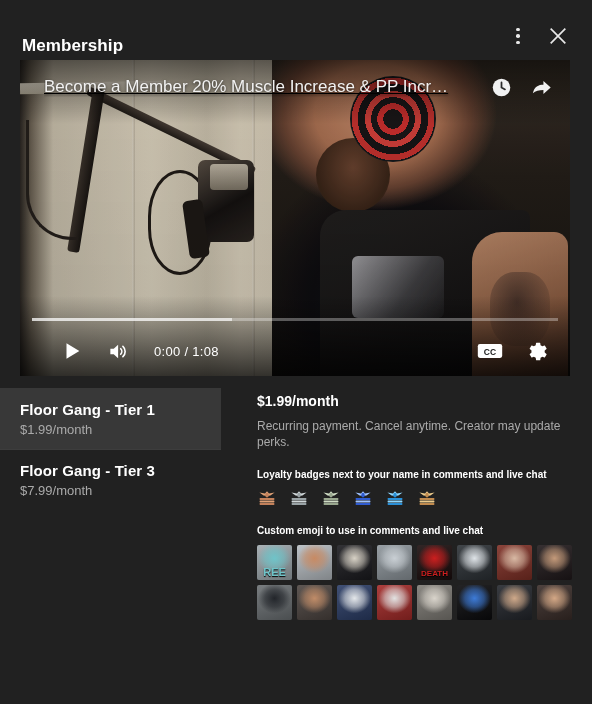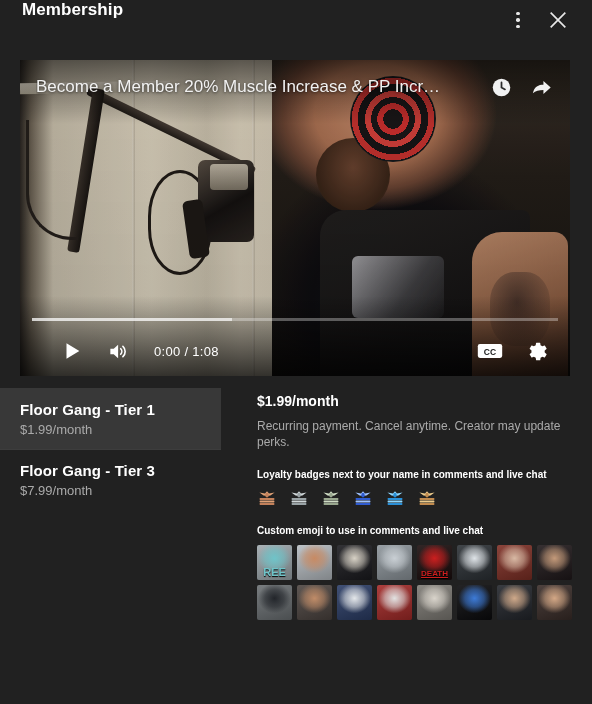--- a/index.html
+++ b/index.html
@@ -6,22 +6,22 @@
   html,body{
     width:592px; height:704px;
     background:#212121;
     font-family:"Liberation Sans", sans-serif;
     overflow:hidden;
   }
   .dialog{ position:relative; width:592px; height:704px; background:#212121; }
 
   
   .header{
-    height:56px; display:flex; align-items:flex-start;
-    padding:0 14px 0 22px;
+    height:56px; display:flex; align-items:flex-end;
+    padding:9px 14px 0 22px;
   }
   .header-title{
     color:#fff; font-size:17px; font-weight:bold; letter-spacing:.1px;
     flex:1;
   }
   .hdr-btn{
     width:40px; height:40px; display:flex; align-items:center; justify-content:center;
     cursor:pointer; border-radius:50%;
   }
   .dots{ display:flex; flex-direction:column; gap:3px; align-items:center; }
@@ -128,22 +128,22 @@
   }
   .vid-top-shade{
     position:absolute; left:0; right:0; top:0; height:64px;
     background:linear-gradient(180deg,rgba(0,0,0,.55),rgba(0,0,0,0));
   }
   .vid-bot-shade{
     position:absolute; left:0; right:0; bottom:0; height:80px;
     background:linear-gradient(0deg,rgba(0,0,0,.72),rgba(0,0,0,0));
   }
   .vid-head{
-    position:absolute; left:0; right:0; top:0; height:54px;
-    display:flex; align-items:center; padding:0 14px 0 16px; gap:10px;
+    position:absolute; left:8px; right:0; top:0; height:54px;
+    display:flex; align-items:center; padding:0 14px 0 16px; gap:10px;text-decoration:underline;
   }
   .vid-title{
     color:#f1f1f1; font-size:17px; flex:1; white-space:nowrap;
     overflow:hidden; text-overflow:ellipsis; text-shadow:0 1px 3px rgba(0,0,0,.6);
   }
   .vid-icon{ width:30px; height:30px; display:flex; align-items:center; justify-content:center; cursor:pointer; }
 
   .vid-controls{ position:absolute; left:0; right:0; bottom:0; height:58px; }
   .progress{
     position:absolute; left:12px; right:12px; top:0; height:3px;
@@ -355,21 +355,21 @@
           <div style="position:absolute;inset:0;background:radial-gradient(ellipse 60% 55% at 50% 38%,#c88a63 0%,#c88a6390 45%,rgba(0,0,0,0) 78%),linear-gradient(160deg,rgba(255,255,255,.10),rgba(0,0,0,.30));"></div>
         </div>
         <div class="emoji" style="background: rgb(27, 27, 31);">
           <div style="position:absolute;inset:0;background:radial-gradient(ellipse 60% 55% at 50% 38%,#d8d2c6 0%,#d8d2c690 45%,rgba(0,0,0,0) 78%),linear-gradient(160deg,rgba(255,255,255,.10),rgba(0,0,0,.30));"></div>
         </div>
         <div class="emoji" style="background: rgb(141, 149, 155);">
           <div style="position:absolute;inset:0;background:radial-gradient(ellipse 60% 55% at 50% 38%,#c9cfd4 0%,#c9cfd490 45%,rgba(0,0,0,0) 78%),linear-gradient(160deg,rgba(255,255,255,.10),rgba(0,0,0,.30));"></div>
         </div>
         <div class="emoji" style="background: rgb(26, 13, 13);">
           <div style="position:absolute;inset:0;background:radial-gradient(ellipse 60% 55% at 50% 38%,#cc1f1f 0%,#cc1f1f90 45%,rgba(0,0,0,0) 78%),linear-gradient(160deg,rgba(255,255,255,.10),rgba(0,0,0,.30));"></div>
-          <div style="position:absolute;left:0;right:0;bottom:2px;text-align:center;font-family:'Liberation Sans',sans-serif;font-weight:bold;font-size:8px;color:#cc1f1f;text-shadow:0 1px 1px #000;text-decoration:underline;">DEATH</div>
+          <div style="position:absolute;left:0;right:0;bottom:2px;text-align:center;font-family:'Liberation Sans',sans-serif;font-weight:bold;font-size:8px;color:#cc1f1f;text-shadow:0 1px 1px #000;">DEATH</div>
         </div>
         <div class="emoji" style="background: rgb(44, 49, 54);">
           <div style="position:absolute;inset:0;background:radial-gradient(ellipse 60% 55% at 50% 38%,#dfe4e8 0%,#dfe4e890 45%,rgba(0,0,0,0) 78%),linear-gradient(160deg,rgba(255,255,255,.10),rgba(0,0,0,.30));"></div>
         </div>
         <div class="emoji" style="background: rgb(126, 47, 37);">
           <div style="position:absolute;inset:0;background:radial-gradient(ellipse 60% 55% at 50% 38%,#d8b9a4 0%,#d8b9a490 45%,rgba(0,0,0,0) 78%),linear-gradient(160deg,rgba(255,255,255,.10),rgba(0,0,0,.30));"></div>
         </div>
         <div class="emoji" style="background: rgb(32, 25, 27);">
           <div style="position:absolute;inset:0;background:radial-gradient(ellipse 60% 55% at 50% 38%,#c49a7a 0%,#c49a7a90 45%,rgba(0,0,0,0) 78%),linear-gradient(160deg,rgba(255,255,255,.10),rgba(0,0,0,.30));"></div>
         </div>

